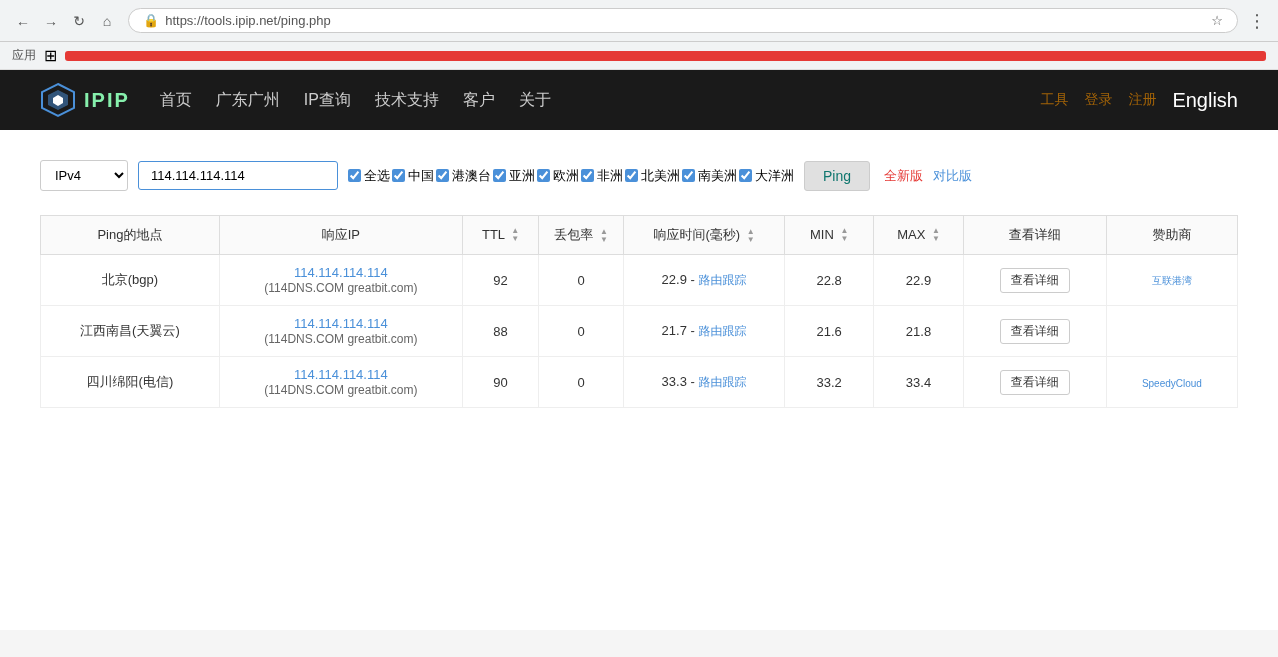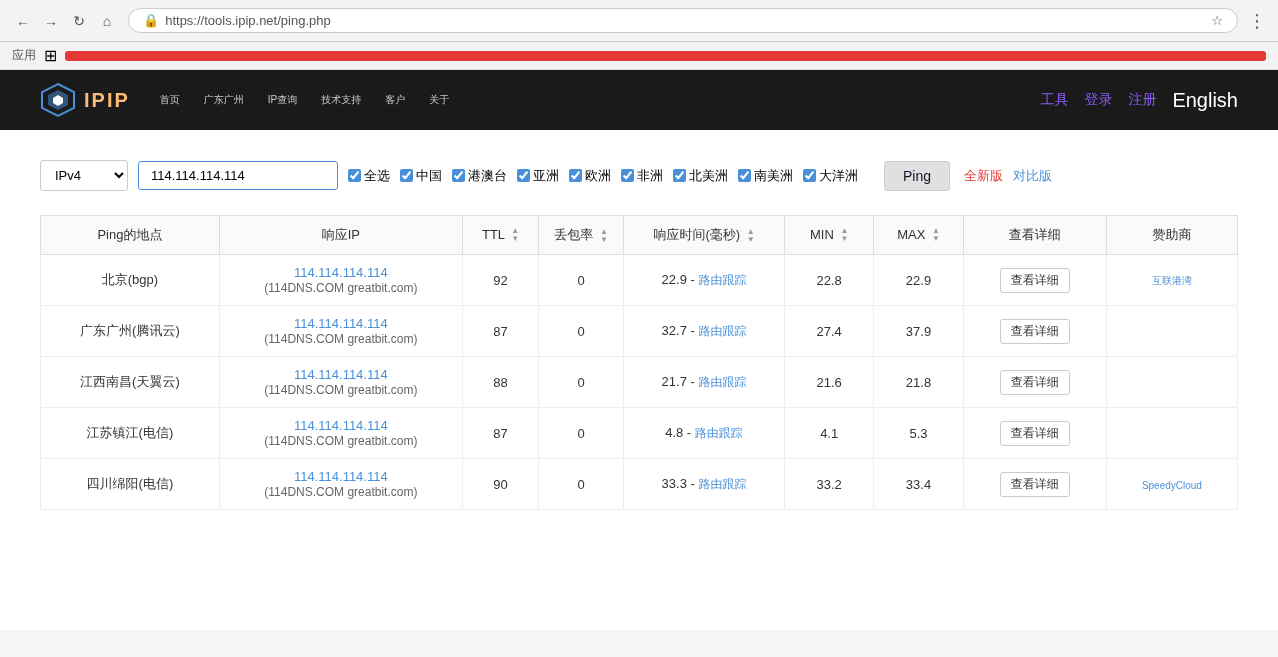--- a/index.html
+++ b/index.html
@@ -47,33 +47,33 @@
       background: #1a1a1a;
       padding: 0 40px;
       display: flex;
       align-items: center;
       height: 60px;
     }
     .logo {
       display: flex; align-items: center; gap: 8px; margin-right: 30px;
     }
     .logo-text {
-      color: #fdba74; font-size: 20px; font-weight: bold; letter-spacing: 2px;
+      color: #86efac; font-size: 20px; font-weight: bold; letter-spacing: 2px;
     }
     .nav-menu {
       display: flex; gap: 24px; align-items: center; flex: 1;
     }
     .nav-item {
-      color: #ccc; font-size: 10px; cursor: pointer; text-decoration: none;
+      color: #ccc; font-size: 16px; cursor: pointer; text-decoration: none;
     }
     .nav-right {
       display: flex; gap: 16px; align-items: center;
     }
     .nav-right-item {
-      color: #8b5cf6; font-size: 14px; cursor: pointer;
+      color: #a16207; font-size: 14px; cursor: pointer;
     }
     .nav-english { color: white; font-size: 20px; }
 
     
     .main-content {
       background: white;
       padding: 30px 40px;
       min-height: 500px;
     }
 
@@ -86,29 +86,29 @@
     }
     .ipv4-select {
       border: 1px solid #ccc; padding: 6px 10px; border-radius: 3px;
       background: white; font-size: 13px; width: 88px; cursor: pointer;
     }
     .ip-input {
       border: 1px solid #4a90d9; padding: 6px 12px; border-radius: 3px;
       font-size: 13px; width: 200px; outline: none;
     }
     .checkboxes {
-      display: flex; gap: 10px; align-items: flex-start; flex-wrap: wrap;
+      display: flex; gap: 2px; align-items: flex-start; flex-wrap: wrap;
     }
     .checkbox-item {
       display: flex; align-items: center; gap: 3px; font-size: 13px; cursor: pointer;
     }
     .checkbox-item input { cursor: pointer; accent-color: #4a90d9; }
     .ping-btn {
       background: #e0e0e0; border: 1px solid #ccc; padding: 6px 18px;
-      border-radius: 3px; font-size: 14px; cursor: pointer; color: #0f172a; margin-left: 16px;
+      border-radius: 3px; font-size: 14px; cursor: pointer; color: #0f766e;
     }
     .new-version { color: #e53935; font-size: 13px; cursor: pointer; margin-left: 4px; }
     .contrast-version { color: #4a90d9; font-size: 13px; cursor: pointer; }
 
     
     .results-table {
       width: 100%;
       border-collapse: collapse;
       border: 1px solid #ddd;
     }
@@ -290,49 +290,27 @@
           <td><a href="#" class="ip-link">114.114.114.114</a><br><span style="color: rgb(102, 102, 102); font-size: 12px;">(114DNS.COM greatbit.com)</span></td>
           <td>92</td>
           <td>0</td>
           <td>22.9 - <a href="#" class="route-link">路由跟踪</a></td>
           <td>22.8</td>
           <td>22.9</td>
           <td><button class="detail-btn">查看详细</button></td>
           <td><a href="#" class="sponsor-link">互联港湾</a></td>
         </tr>
         <tr>
-          <td>广东广州(腾讯云)</td>
-          <td><a href="#" class="ip-link">114.114.114.114</a><br><span style="color: rgb(102, 102, 102); font-size: 12px;">(114DNS.COM greatbit.com)</span></td>
-          <td>87</td>
-          <td>0</td>
-          <td>32.7 - <a href="#" class="route-link">路由跟踪</a></td>
-          <td>27.4</td>
-          <td>37.9</td>
-          <td><button class="detail-btn">查看详细</button></td>
-          <td></td>
-        </tr>
-        <tr>
           <td>江西南昌(天翼云)</td>
           <td><a href="#" class="ip-link">114.114.114.114</a><br><span style="color: rgb(102, 102, 102); font-size: 12px;">(114DNS.COM greatbit.com)</span></td>
           <td>88</td>
           <td>0</td>
           <td>21.7 - <a href="#" class="route-link">路由跟踪</a></td>
           <td>21.6</td>
           <td>21.8</td>
-          <td><button class="detail-btn">查看详细</button></td>
-          <td></td>
-        </tr>
-        <tr>
-          <td>江苏镇江(电信)</td>
-          <td><a href="#" class="ip-link">114.114.114.114</a><br><span style="color: rgb(102, 102, 102); font-size: 12px;">(114DNS.COM greatbit.com)</span></td>
-          <td>87</td>
-          <td>0</td>
-          <td>4.8 - <a href="#" class="route-link">路由跟踪</a></td>
-          <td>4.1</td>
-          <td>5.3</td>
           <td><button class="detail-btn">查看详细</button></td>
           <td></td>
         </tr>
         <tr>
           <td>四川绵阳(电信)</td>
           <td><a href="#" class="ip-link">114.114.114.114</a><br><span style="color: rgb(102, 102, 102); font-size: 12px;">(114DNS.COM greatbit.com)</span></td>
           <td>90</td>
           <td>0</td>
           <td>33.3 - <a href="#" class="route-link">路由跟踪</a></td>
           <td>33.2</td>

